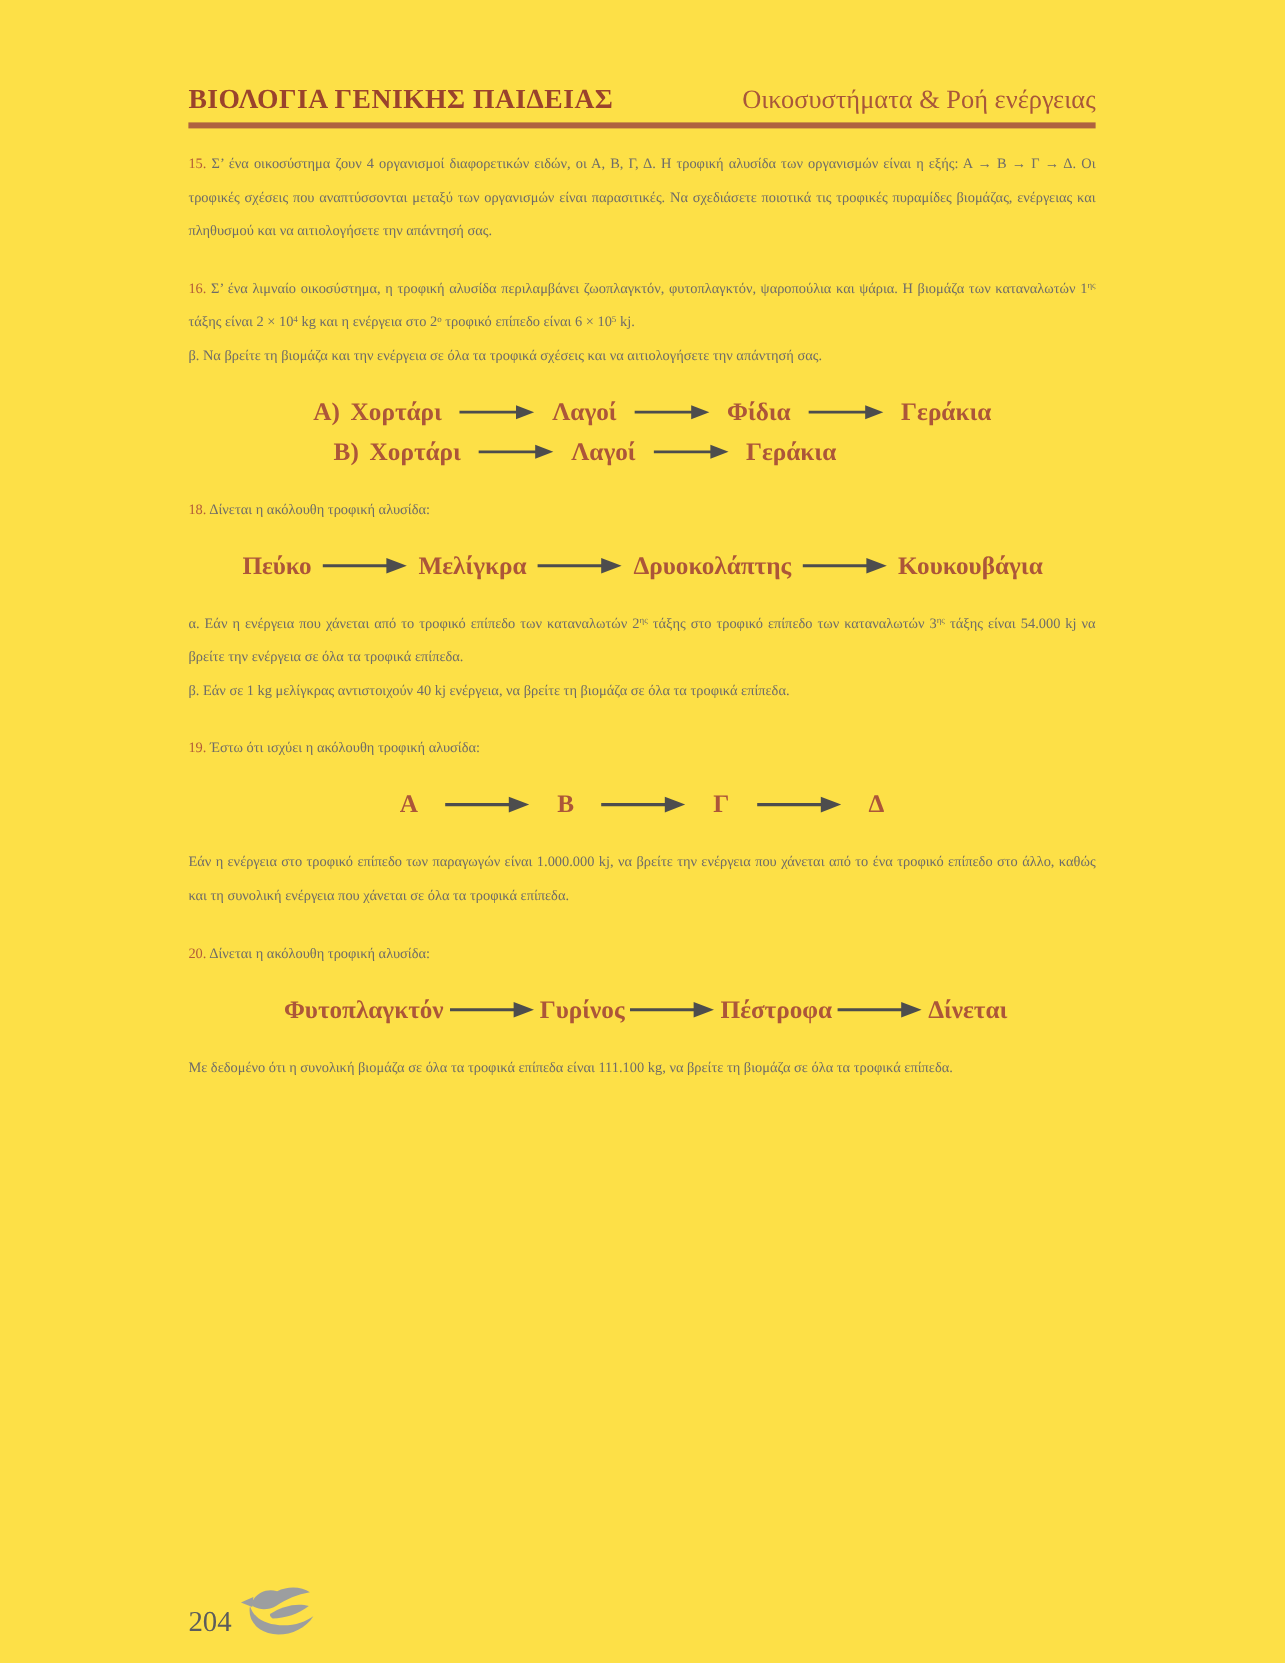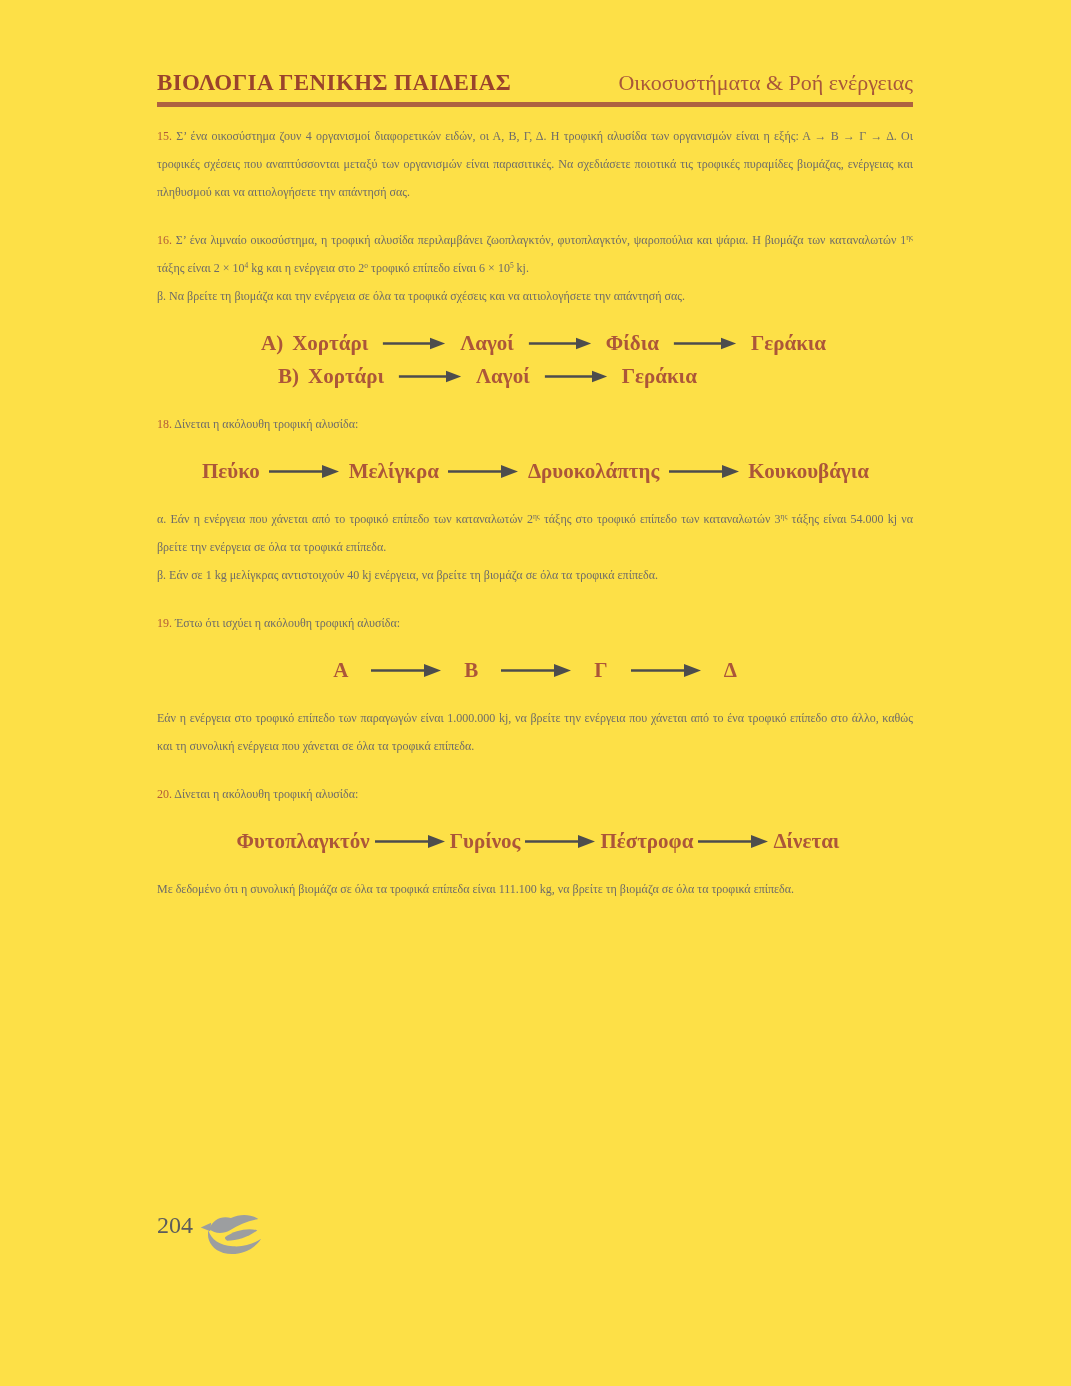--- a/index.html
+++ b/index.html
@@ -53,21 +53,21 @@
   .c17a .chain-arrow svg, .c17b .chain-arrow svg{width:64px;}
   .c18{justify-content:space-between;padding:0 44px 0 45px;}
   .c18 .chain-arrow svg{width:86px;}
   .c19{justify-content:center;}
   .c19 .chain-arrow{margin:0 20px;}
   .c19 .chain-arrow svg{width:76px;}
   .c20{justify-content:center;padding:0 44px 0 50px;}
   .c20 .chain-arrow svg{width:80px;}
 
   
-  .footer{position:absolute;left:157px;top:1212px;display:flex;align-items:flex-start;gap:4px;}
+  .footer{position:absolute;left:157px;top:1320px;display:flex;align-items:flex-end;gap:4px;}
   .page-num{font-size:24px;color:var(--footer);}
   .dove{width:66px;height:46px;}
 </style>
 </head>
 <body>
 
 <div class="page">
   <div class="content">
 
     <header class="page-header">

